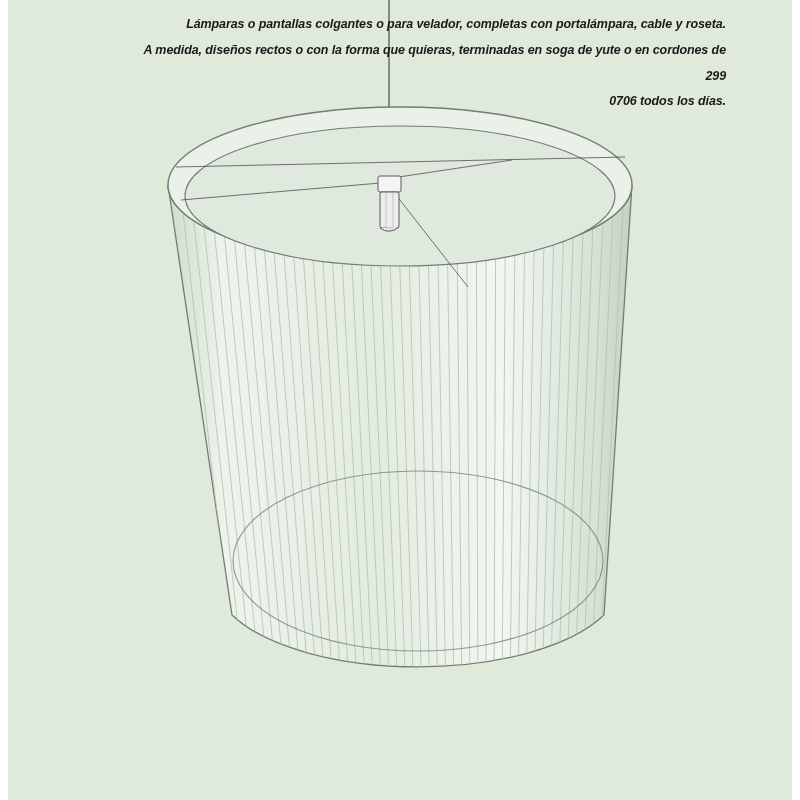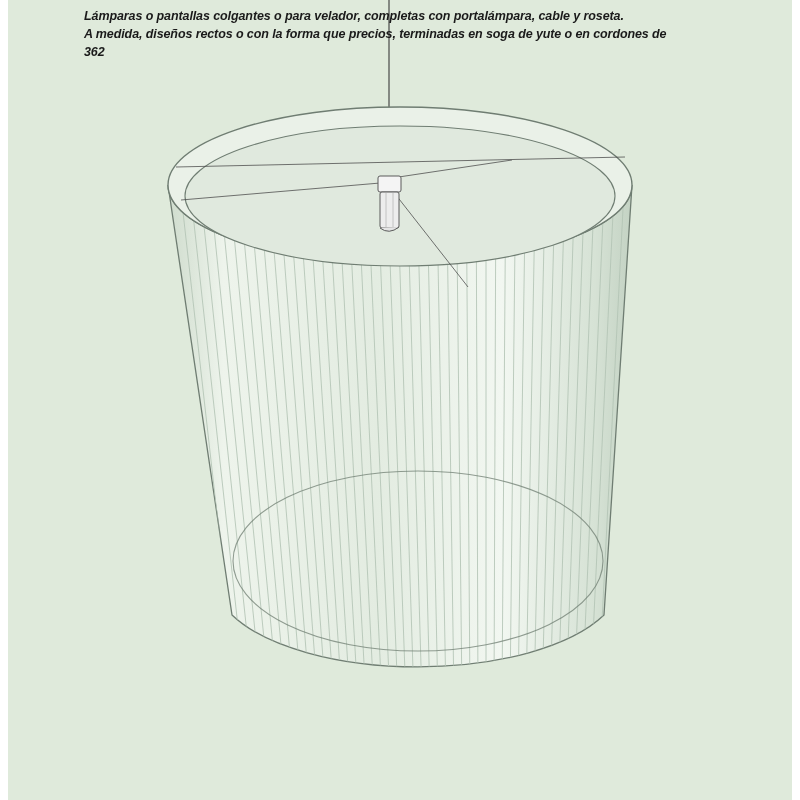--- a/index.html
+++ b/index.html
@@ -46,21 +46,21 @@
     left: 84px;
     top: 8px;
     width: 650px;
     font-size: 12.5px;
     line-height: 1.42;
     font-weight: bold;
     font-style: italic;
     color: #1a1a1a;
     letter-spacing: -0.1px;
   }
-  .caption p { margin: 0; }
+  .caption p { margin: 8px; text-align: right; }
 
   
   .shade-wrap {
     position: absolute;
     left: 0;
     top: 0;
     width: 800px;
     height: 800px;
   }
   svg { display: block; }
@@ -170,22 +170,23 @@
           <rect x="380" y="192" width="19" height="36" rx="2" fill="#ededed" stroke="#5a5a5a" stroke-width="1"></rect>
           <line x1="386" y1="193" x2="386" y2="227" stroke="#c2c2c2" stroke-width="1"></line>
           <line x1="393" y1="193" x2="393" y2="227" stroke="#c2c2c2" stroke-width="1"></line>
           <path d="M380,228 q9,7 19,-1" fill="#e4e4e4" stroke="#5a5a5a" stroke-width="1"></path>
         </g>
       </svg>
     </div>
 
     <div class="caption">
       <p>Lámparas o pantallas colgantes o para velador, completas con portalámpara, cable y roseta.</p>
-      <p>A medida, diseños rectos o con la forma que precios, terminadas en soga de yute o en cordones de</p>
-      <p>362</p>
+      <p>A medida, diseños rectos o con la forma que quieras, terminadas en soga de yute o en cordones de</p>
+      <p>299</p>
+      <p>0706 todos los días.</p>
     </div>
 
   </div>
 
   <div class="margin-left"></div>
   <div class="margin-right"></div>
 
 </div>
 
 </body></html>

